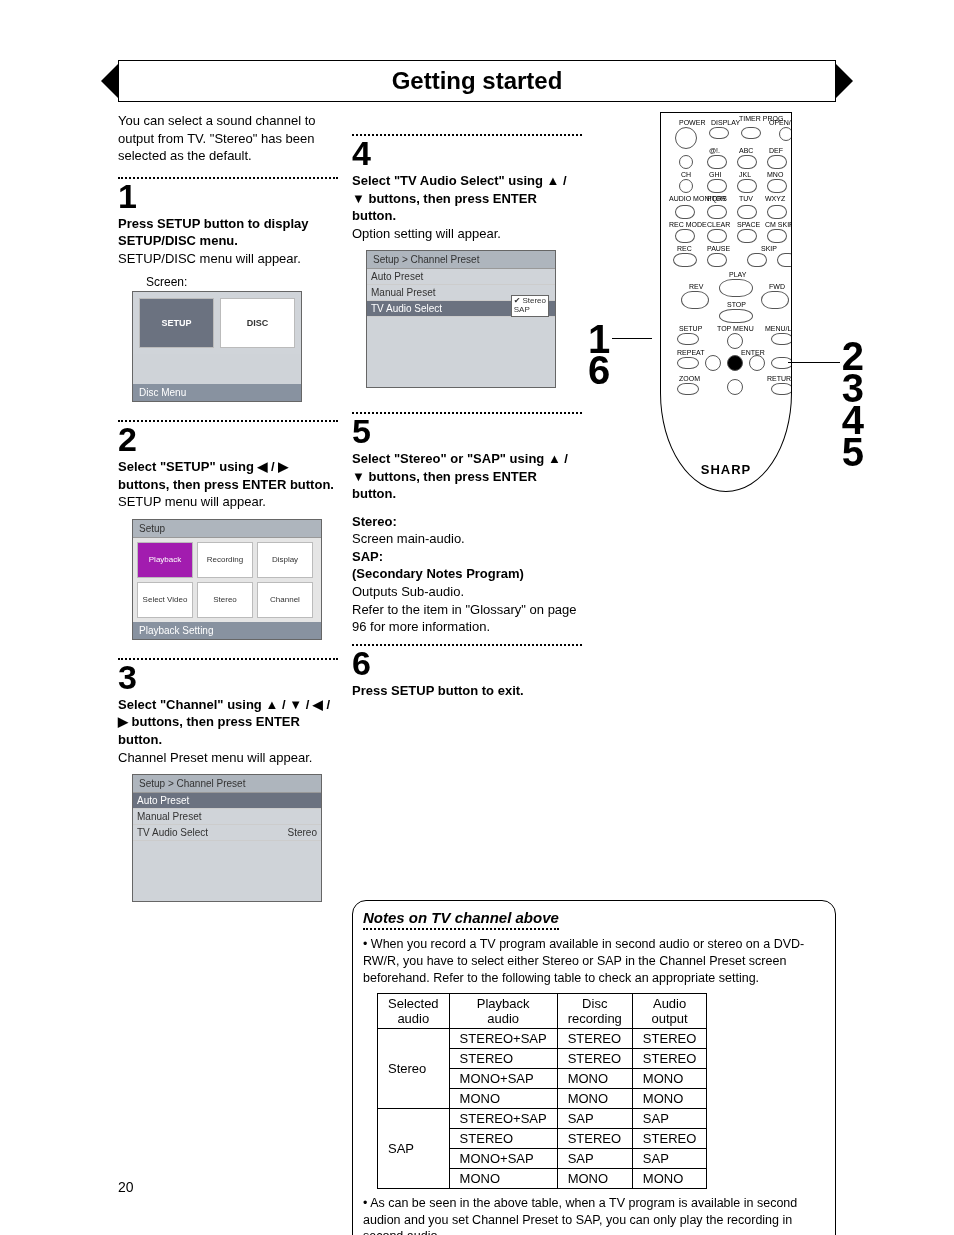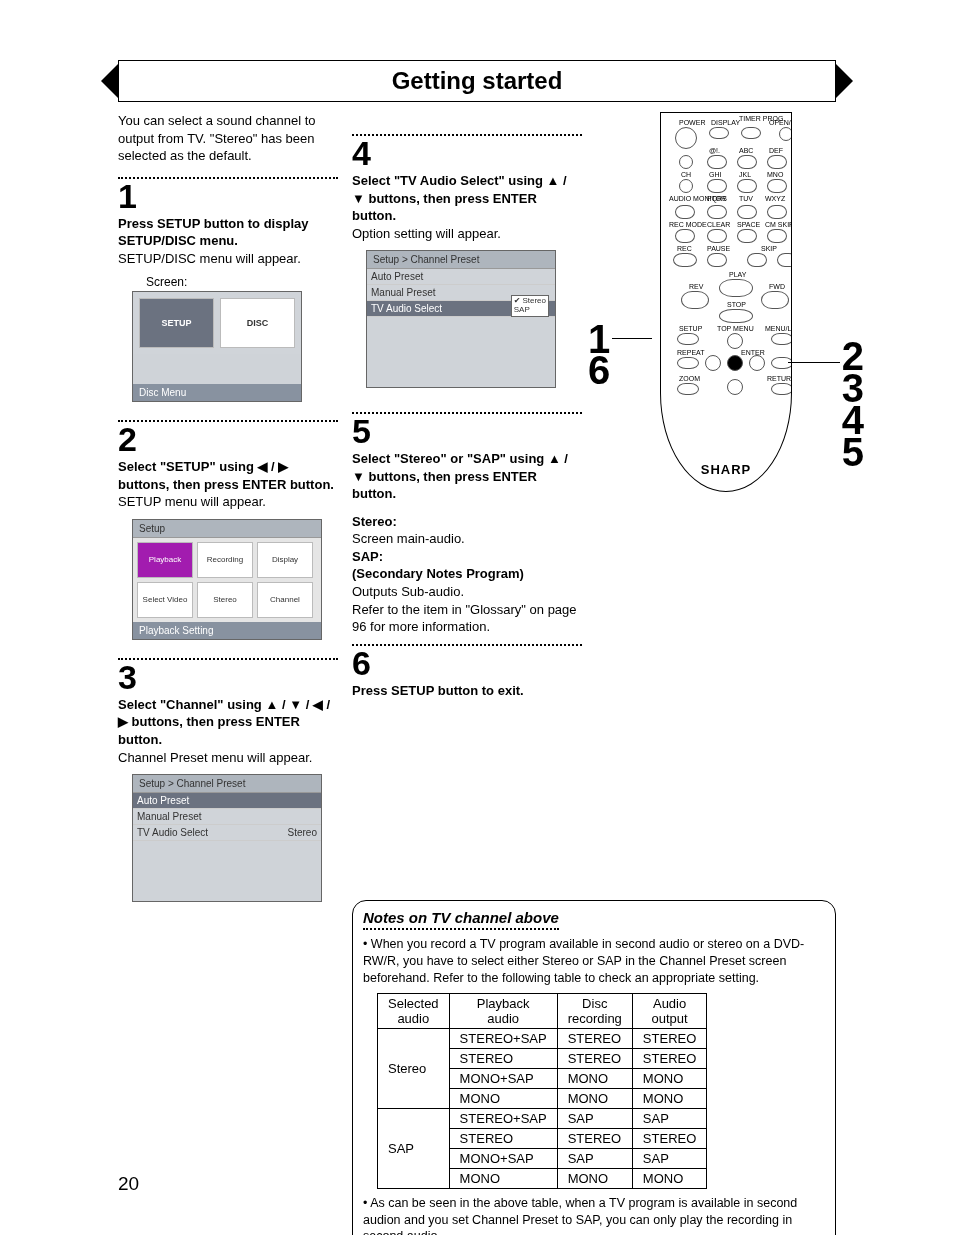--- a/index.html
+++ b/index.html
@@ -193,21 +193,21 @@
     font-size: 40px;
     font-weight: bold;
   }
   .callout-line {
     position:absolute; background:#000; height:1px;
   }
   .page-num {
     position: absolute;
     bottom: 40px;
     left: 118px;
-    font-size: 19px;
+    font-size: 14px;
   }
 </style>
 </head>
 <body>
 
 <div class="page">
   <div class="title-banner">Getting started</div>
 
   <div class="columns">
 

